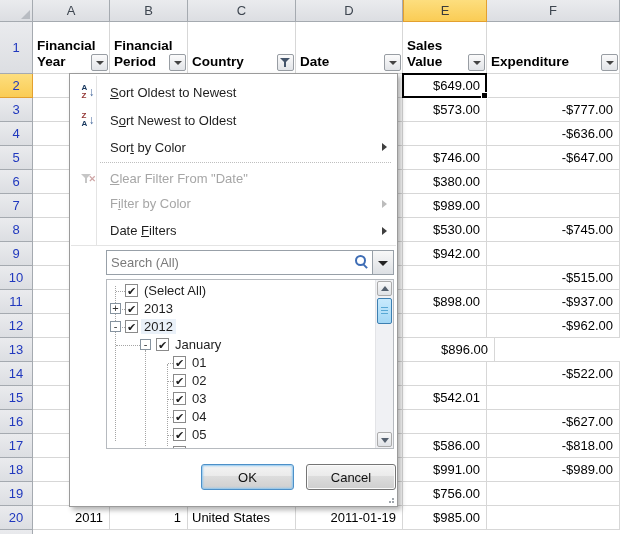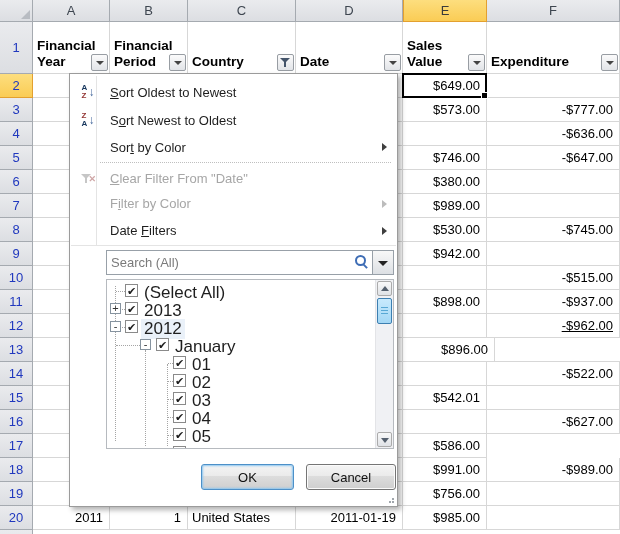--- a/index.html
+++ b/index.html
@@ -95,21 +95,21 @@
       border:1px solid #B6BABF;background:#fff;overflow:hidden;}
   .trow{position:absolute;left:0;right:18px;height:18px;}
   .stub{position:absolute;top:9px;border-top:1px dotted #A5A5A5;}
   .vline{position:absolute;width:0;border-left:1px dotted #A5A5A5;}
   .exp{position:absolute;top:3px;width:11px;height:11px;box-sizing:border-box;
       border:1px solid #86939F;background:#fff;color:#333;font-size:11px;line-height:8px;
       text-align:center;cursor:pointer;}
   .cb{position:absolute;top:2px;width:13px;height:13px;box-sizing:border-box;
       border:1px solid #8A8A8A;background:#fff;cursor:pointer;
       font-size:11px;line-height:12px;text-align:center;color:#1C1C1C;}
-  .tlabel{position:absolute;top:1px;font-size:17px;padding:0 3px;white-space:nowrap;cursor:default;}
+  .tlabel{position:absolute;top:1px;font-size:13px;padding:0 3px;white-space:nowrap;cursor:default;}
   .tlabel.hl{background:#EAF1F9;}
   
   #sbar{position:absolute;right:0;top:0;bottom:0;width:17px;background:#F0F1F4;
       border-left:1px solid #E3E4E7;}
   .sbbtn{position:absolute;left:1px;right:1px;height:15px;box-sizing:border-box;
       border:1px solid #ABABAB;border-radius:2px;cursor:pointer;
       background:linear-gradient(#F9F9F9,#DFE2E6);}
   .sbbtn.up{top:1px;} .sbbtn.down{bottom:1px;}
   .sbbtn .tri{position:absolute;left:3px;width:0;height:0;
       border-left:4px solid transparent;border-right:4px solid transparent;}
@@ -279,21 +279,21 @@
         <div class="cell right" style="width: 84px;">$898.00</div>
         <div class="cell right" style="width: 133px;">-$937.00</div>
       </div>
       <div class="row" style="height: 24px;">
         <div class="rh">12</div>
         <div class="cell right" style="width: 77px;"></div>
         <div class="cell right" style="width: 78px;"></div>
         <div class="cell left" style="width: 108px;"></div>
         <div class="cell right" style="width: 107px;"></div>
         <div class="cell right" style="width: 84px;"></div>
-        <div class="cell right" style="width: 133px; text-decoration: underline;">-$962.00</div>
+        <div class="cell right" style="width: 133px;">-$962.00</div>
       </div>
       <div class="row" style="height: 24px;">
         <div class="rh">13</div>
         <div class="cell right" style="width: 77px;"></div>
         <div class="cell right" style="width: 78px;"></div>
         <div class="cell left" style="width: 108px;"></div>
         <div class="cell right" style="width: 107px;"></div>
         <div class="cell right" style="width: 92px;">$896.00</div>
         <div class="cell right" style="width: 133px;"></div>
       </div>
@@ -324,20 +324,21 @@
         <div class="cell right" style="width: 84px;"></div>
         <div class="cell right" style="width: 133px;">-$627.00</div>
       </div>
       <div class="row" style="height: 24px;">
         <div class="rh">17</div>
         <div class="cell right" style="width: 77px;"></div>
         <div class="cell right" style="width: 78px;"></div>
         <div class="cell left" style="width: 108px;"></div>
         <div class="cell right" style="width: 107px;"></div>
         <div class="cell right" style="width: 84px;">$586.00</div>
+        <div class="cell right" style="width: 133px;">-$818.00</div>
       </div>
       <div class="row" style="height: 24px;">
         <div class="rh">18</div>
         <div class="cell right" style="width: 77px;"></div>
         <div class="cell right" style="width: 78px;"></div>
         <div class="cell left" style="width: 108px;"></div>
         <div class="cell right" style="width: 107px;"></div>
         <div class="cell right" style="width: 84px;">$991.00</div>
         <div class="cell right" style="width: 133px;">-$989.00</div>
       </div>

